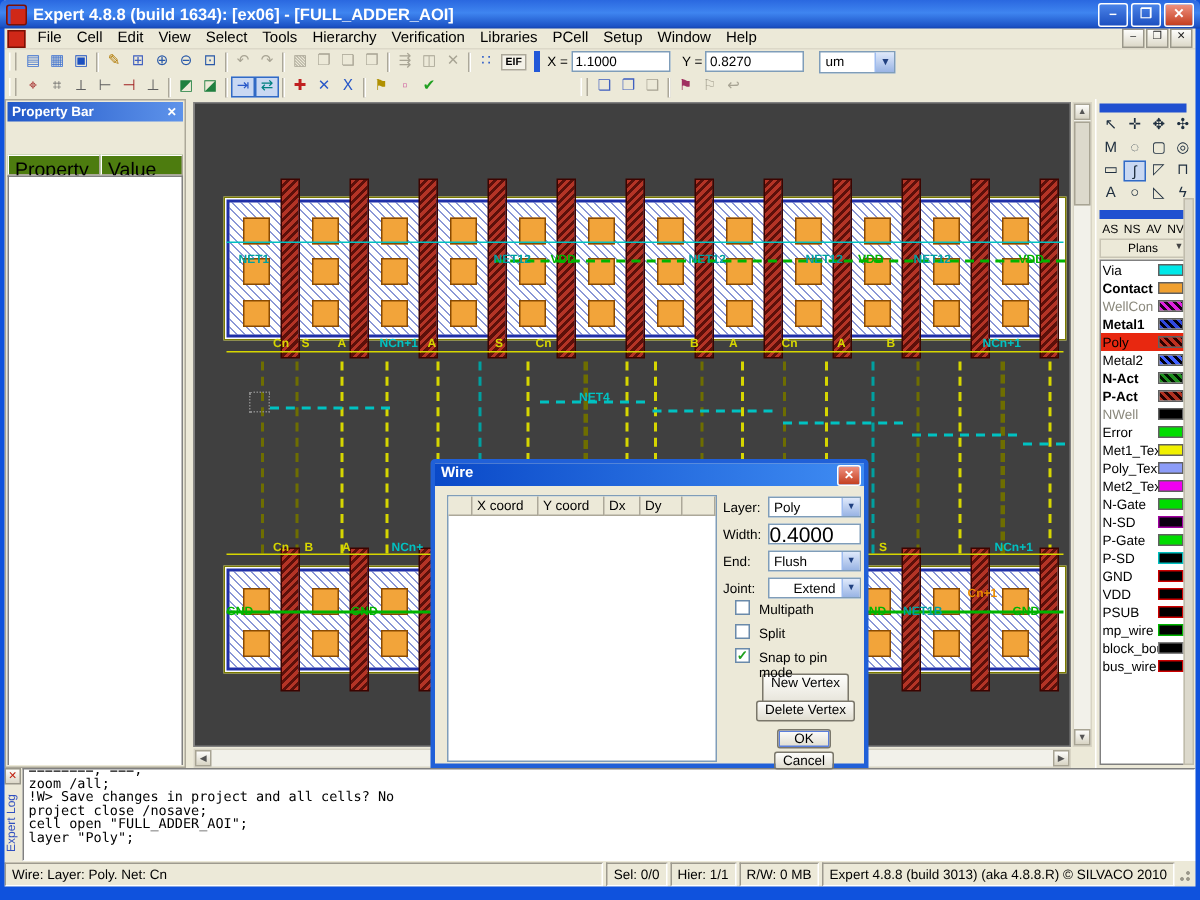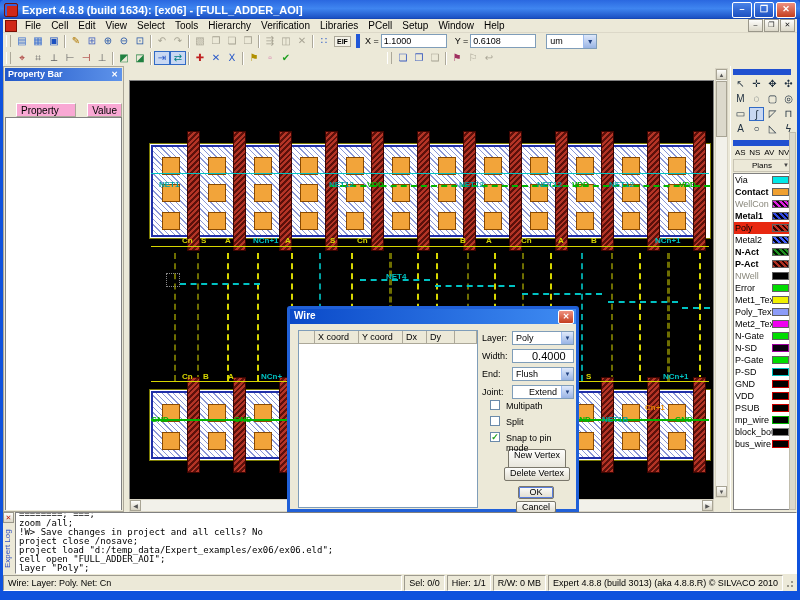--- a/index.html
+++ b/index.html
@@ -42,26 +42,26 @@
   .combo{position:relative;width:46px;height:13px;background:#fff;border:1px solid #7f9db9;font-size:9px;
     line-height:13px;padding-left:3px;}
   .combo .arr{position:absolute;right:0;top:0;width:12px;height:13px;text-align:center;font-size:7px;line-height:13px;
     background:linear-gradient(#dfe9fb,#99b4e4);border-left:1px solid #9ebcf0;color:#204080;}
   
   #ppanel{left:3px;top:66px;width:121px;height:446px;background:#ece9d8;border:1px solid #aca899;box-sizing:border-box;}
   .ptitle{position:absolute;left:1px;top:1px;right:1px;height:13px;color:#fff;font-size:9px;font-weight:bold;
     background:linear-gradient(90deg,#2258c8,#5e93ea);padding:1px 3px;box-sizing:border-box;}
   .pclose{position:absolute;right:2px;top:1px;width:11px;height:11px;text-align:center;line-height:11px;font-size:8px;color:#fff;}
   .phdr{position:absolute;left:1px;top:36px;right:1px;height:14px;display:flex;}
-  .phcell{background:#f9a8d4;border:1px solid;border-color:#fff #aca899 #aca899 #fff;font-size:10px;padding:1px 4px;box-sizing:border-box;margin-left:11px;}
+  .phcell{background:#4d7c0f;border:1px solid;border-color:#fff #aca899 #aca899 #fff;font-size:13px;padding:1px 4px;box-sizing:border-box;}
   .plist{position:absolute;left:1px;top:50px;right:1px;bottom:1px;background:#fff;border:1px solid #808080;border-bottom:none;}
   .vsplit{left:124px;top:66px;width:3px;height:446px;background:#ece9d8;}
   
   #canvasArea{left:127px;top:66px;width:603px;height:446px;background:#ece9d8;}
-  #cv{position:absolute;left:2px;top:14px;width:585px;height:430px;background:#000000;border:1px solid #808080;
+  #cv{position:absolute;left:2px;top:2px;width:585px;height:430px;background:#404040;border:1px solid #808080;
       box-sizing:border-box;overflow:hidden;}
   .scroll{position:absolute;background:#f2f1ea;border:1px solid #d8d4c4;box-sizing:border-box;}
   .sbtn{position:absolute;background:linear-gradient(#fdfdfb,#d8d4c4);border:1px solid #a8a494;color:#555;
     font-size:6px;text-align:center;box-sizing:border-box;}
   .sthumb{position:absolute;background:#dcd9cc;border:1px solid #a8a494;box-sizing:border-box;}
   
   .band{position:absolute;border:1px solid #7a7a00;background:#fff;box-sizing:border-box;}
   .cell{position:absolute;border:2px solid #2030a8;box-sizing:border-box;
     background:repeating-linear-gradient(45deg,#ffffff 0px,#ffffff 3px,#8a97d6 3px,#8a97d6 4px);}
   .osq{position:absolute;background:#f2a43a;border:1px solid #8a4a00;box-sizing:border-box;}
@@ -96,21 +96,21 @@
     border:1px solid #fff;border-radius:2px;color:#fff;font-size:8px;line-height:11px;text-align:center;}
   .dlist{position:absolute;left:8px;top:21px;width:178px;height:176px;background:#fff;border:1px solid #7f9db9;}
   .dlhead{display:flex;height:13px;background:#ece9d8;}
   .dlh{border-right:1px solid #aca899;border-bottom:1px solid #aca899;font-size:9px;padding:1px 0 0 3px;box-sizing:border-box;}
   .dlabel{position:absolute;font-size:9px;left:192px;}
   .dcombo{position:absolute;left:222px;width:62px;height:14px;background:#fff;border:1px solid #7f9db9;
     font-size:9px;line-height:13px;padding-left:3px;box-sizing:border-box;}
   .dcombo .arr{position:absolute;right:0;top:0;width:11px;height:12px;text-align:center;font-size:6px;line-height:12px;
     background:linear-gradient(#dfe9fb,#99b4e4);border-left:1px solid #9ebcf0;color:#204080;}
   .dedit{position:absolute;left:222px;width:62px;height:14px;background:#fff;border:1px solid #7f9db9;
-    font-size:11px;line-height:13px;padding-left:19px;box-sizing:border-box;}
+    font-size:14px;line-height:13px;padding-left:0;box-sizing:border-box;}
   .dcheck{position:absolute;left:200px;width:10px;height:10px;background:#fff;border:1px solid #6a8aaa;box-sizing:border-box;
     font-size:9px;line-height:8px;color:#1fa01f;font-weight:bold;text-align:center;}
   .dchklabel{position:absolute;left:216px;font-size:9px;}
   .dbtn{position:absolute;background:linear-gradient(#fdfdfb,#e0ddd0);border:1px solid #7a776b;border-radius:2px;
     font-size:9px;text-align:center;box-sizing:border-box;}
   .dbtn.def{box-shadow:0 0 0 1px #5a7edc inset;}
   
   #log{left:3px;top:512px;width:794px;height:62px;background:#ece9d8;}
   .logtab{position:absolute;left:0;top:0;width:12px;height:62px;}
   .logx{position:absolute;left:0;top:0;width:11px;height:11px;background:linear-gradient(#fdfdfb,#dcd8c8);
@@ -200,21 +200,21 @@
         <span class="tico gray">◫</span>
         <span class="tico gray">✕</span>
         <span class="tsep"></span>
         <span class="tico" style="color: rgb(40, 88, 200);">∷</span>
       </span>
     <span class="eif">EIF</span>
     <span class="bluebar"></span>
     <span class="tlabel">X =</span>
     <span class="tfield">1.1000</span>
     <span class="tlabel" style="margin-left:8px;">Y =</span>
-    <span class="tfield">0.6108</span>
+    <span class="tfield">0.8270</span>
     <span class="combo" style="margin-left:10px;">
       <span>um</span>
       <span class="arr">▼</span>
     </span>
   </div>
 
   <div class="tbar" id="tb2">
     <span class="grip"></span>
     <span id="tb2left" style="display:flex;align-items:center;">
         <span class="tico" style="color: rgb(160, 32, 32);">⌖</span>
@@ -652,21 +652,20 @@
     <div class="logtab">
       <span class="logx">✕</span>
       <span class="logvt">Expert Log</span>
     </div>
     <div class="logbody">
       <div class="loglines" id="loglines">
           <div class="ln">========; ===;</div>
           <div class="ln">zoom /all;</div>
           <div class="ln">!W&gt; Save changes in project and all cells? No</div>
           <div class="ln">project close /nosave;</div>
-          <div class="ln">project load "d:/temp_data/Expert_examples/ex06/ex06.eld";</div>
           <div class="ln">cell open "FULL_ADDER_AOI";</div>
           <div class="ln">layer "Poly";</div>
         </div>
     </div>
   </div>
 
   <div class="abs" id="status">
     <span class="scell grow">Wire: Layer: Poly. Net: Cn</span>
     <span id="statusCells" style="display:flex;">
         <span class="scell">Sel: 0/0</span>

